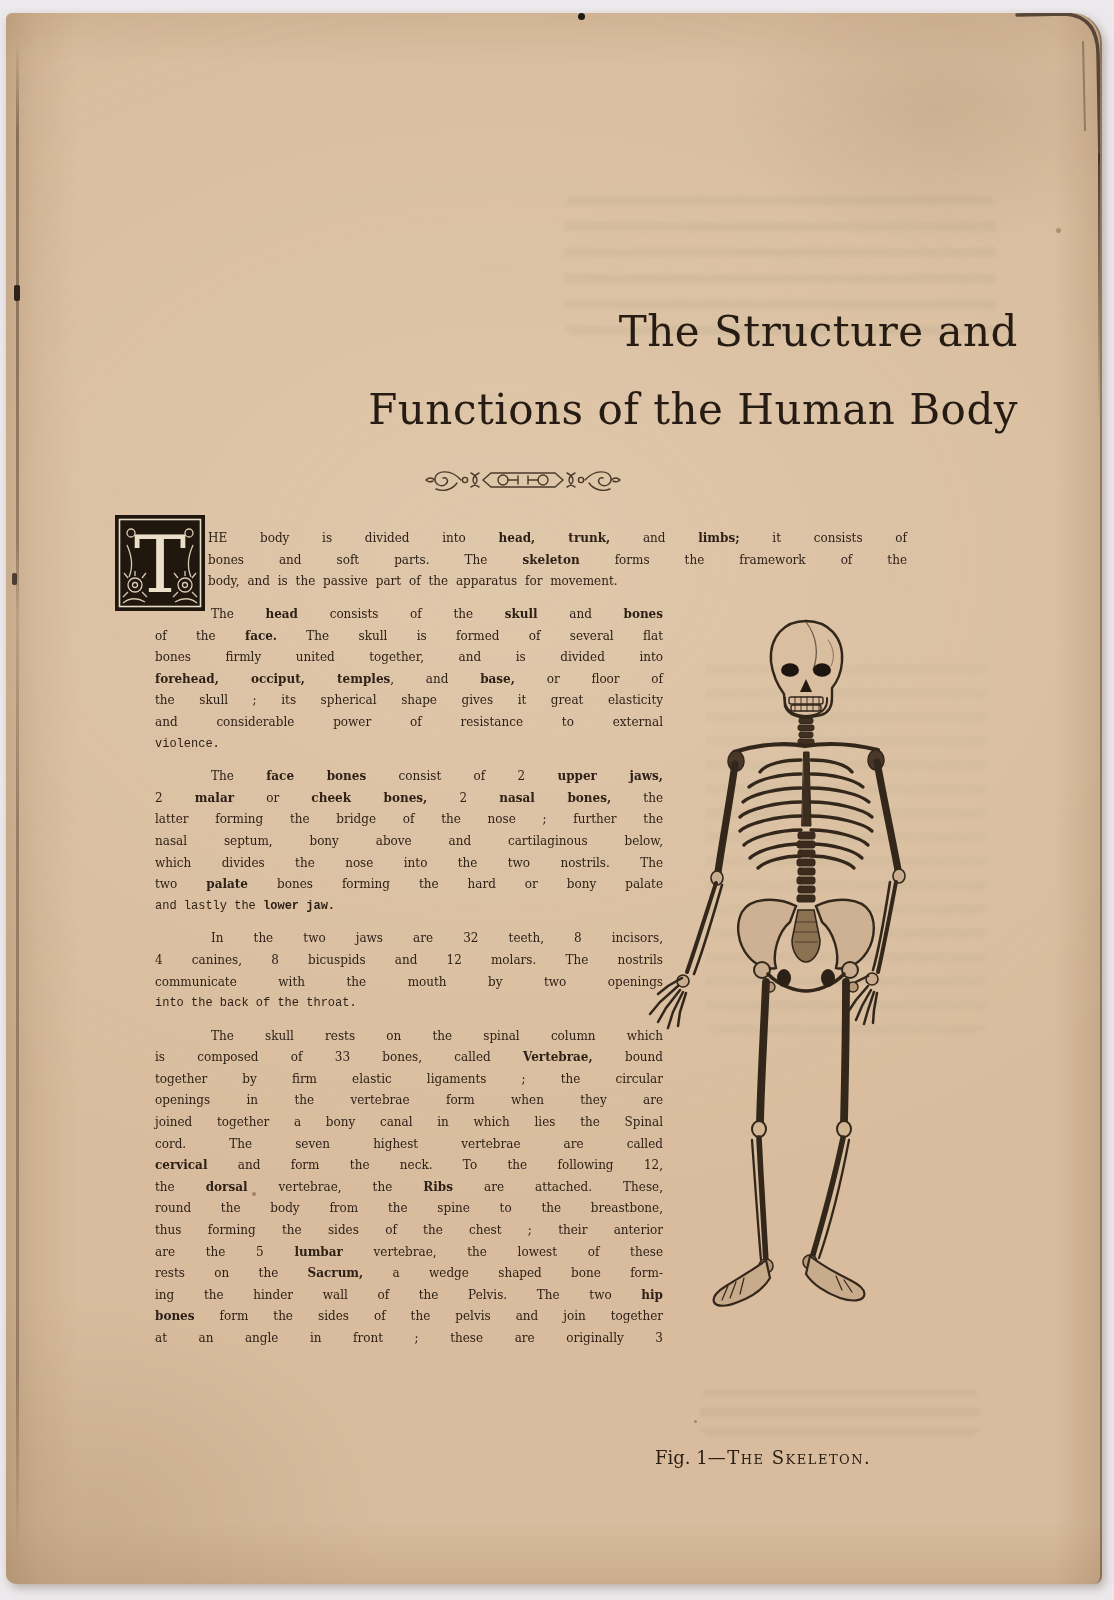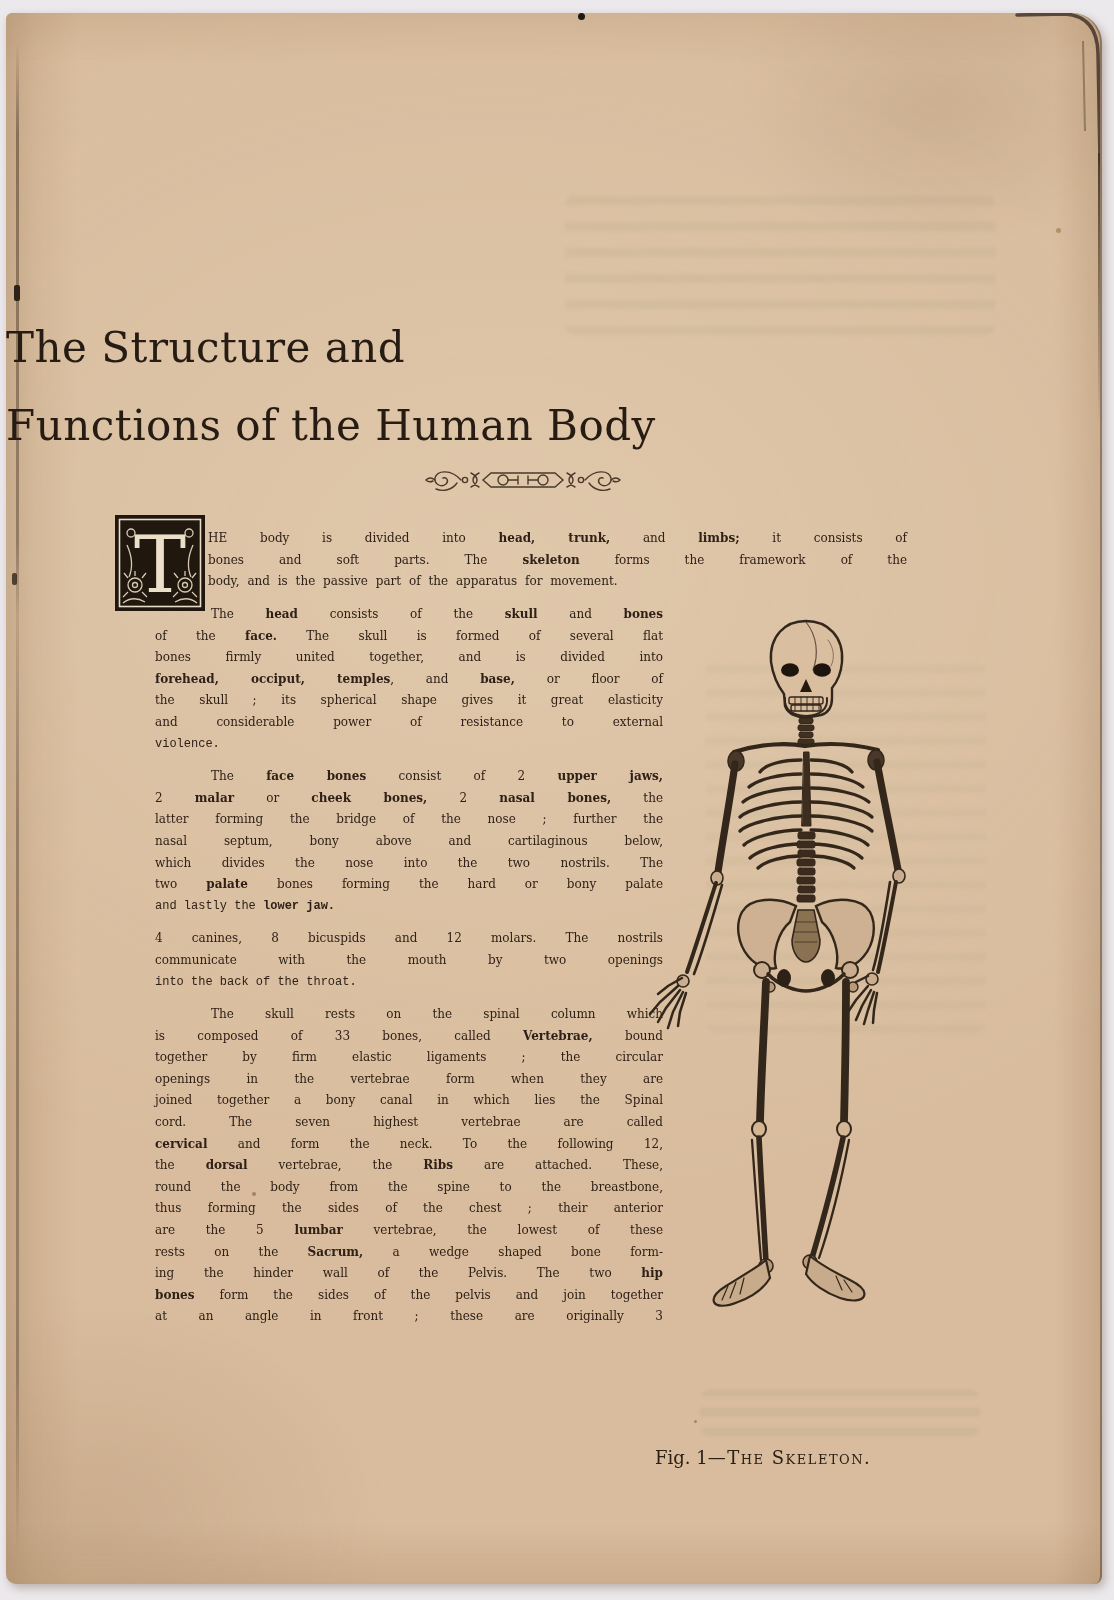--- a/index.html
+++ b/index.html
@@ -30,21 +30,21 @@
     background:linear-gradient(180deg, transparent 0%, #54402d 6%, rgba(84,64,45,0.85) 33%,
       rgba(84,64,45,0.25) 38%, rgba(84,64,45,0.8) 52%, rgba(84,64,45,0.75) 88%, transparent 100%);
     opacity:.55;
   }
   .corner-svg{position:absolute;top:-2px;right:-3px;}
   .right-line{
     position:absolute;top:140px;right:-1px;width:3px;height:270px;
     background:linear-gradient(#4a3a2b, rgba(74,58,43,0));
   }
   .title{
-    position:absolute;left:0;top:296px;width:1012px;text-align:left;
+    position:absolute;left:0;top:280px;width:1012px;text-align:right;
     font-size:42px;line-height:78px;letter-spacing:0.5px;color:#261c13;
   }
   .ornament{position:absolute;left:419px;top:452px;width:196px;height:30px;}
   .intro{position:absolute;left:109px;top:502px;width:792px;}
   .dropcap{position:absolute;left:0;top:0;width:90px;height:96px;}
   .intro-lines{margin-left:93px;padding-top:13px;}
   .tline{
     font-size:12px;line-height:21.6px;
     text-align:justify;text-align-last:justify;
     white-space:normal;
@@ -162,20 +162,21 @@
       <div class="para">
         <div class="tline first"><span>The </span><span class="b">face bones</span><span> consist of 2 </span><span class="b">upper jaws,</span></div>
         <div class="tline"><span>2 </span><span class="b">malar</span><span> or </span><span class="b">cheek bones,</span><span> 2 </span><span class="b">nasal bones,</span><span> the</span></div>
         <div class="tline"><span>latter forming the bridge of the nose ; further the</span></div>
         <div class="tline"><span>nasal septum, bony above and cartilaginous below,</span></div>
         <div class="tline"><span>which divides the nose into the two nostrils. The</span></div>
         <div class="tline"><span>two </span><span class="b">palate</span><span> bones forming the hard or bony palate</span></div>
         <div class="tline end"><span>and lastly the </span><span class="b">lower jaw.</span></div>
       </div>
       <div class="para">
+        <div class="tline first"><span>In the two jaws are 32 teeth, 8 incisors,</span></div>
         <div class="tline"><span>4 canines, 8 bicuspids and 12 molars. The nostrils</span></div>
         <div class="tline"><span>communicate with the mouth by two openings</span></div>
         <div class="tline end"><span>into the back of the throat.</span></div>
       </div>
       <div class="para">
         <div class="tline first"><span>The skull rests on the spinal column which</span></div>
         <div class="tline"><span>is composed of 33 bones, called </span><span class="b">Vertebrae,</span><span> bound</span></div>
         <div class="tline"><span>together by firm elastic ligaments ; the circular</span></div>
         <div class="tline"><span>openings in the vertebrae form when they are</span></div>
         <div class="tline"><span>joined together a bony canal in which lies the Spinal</span></div>

